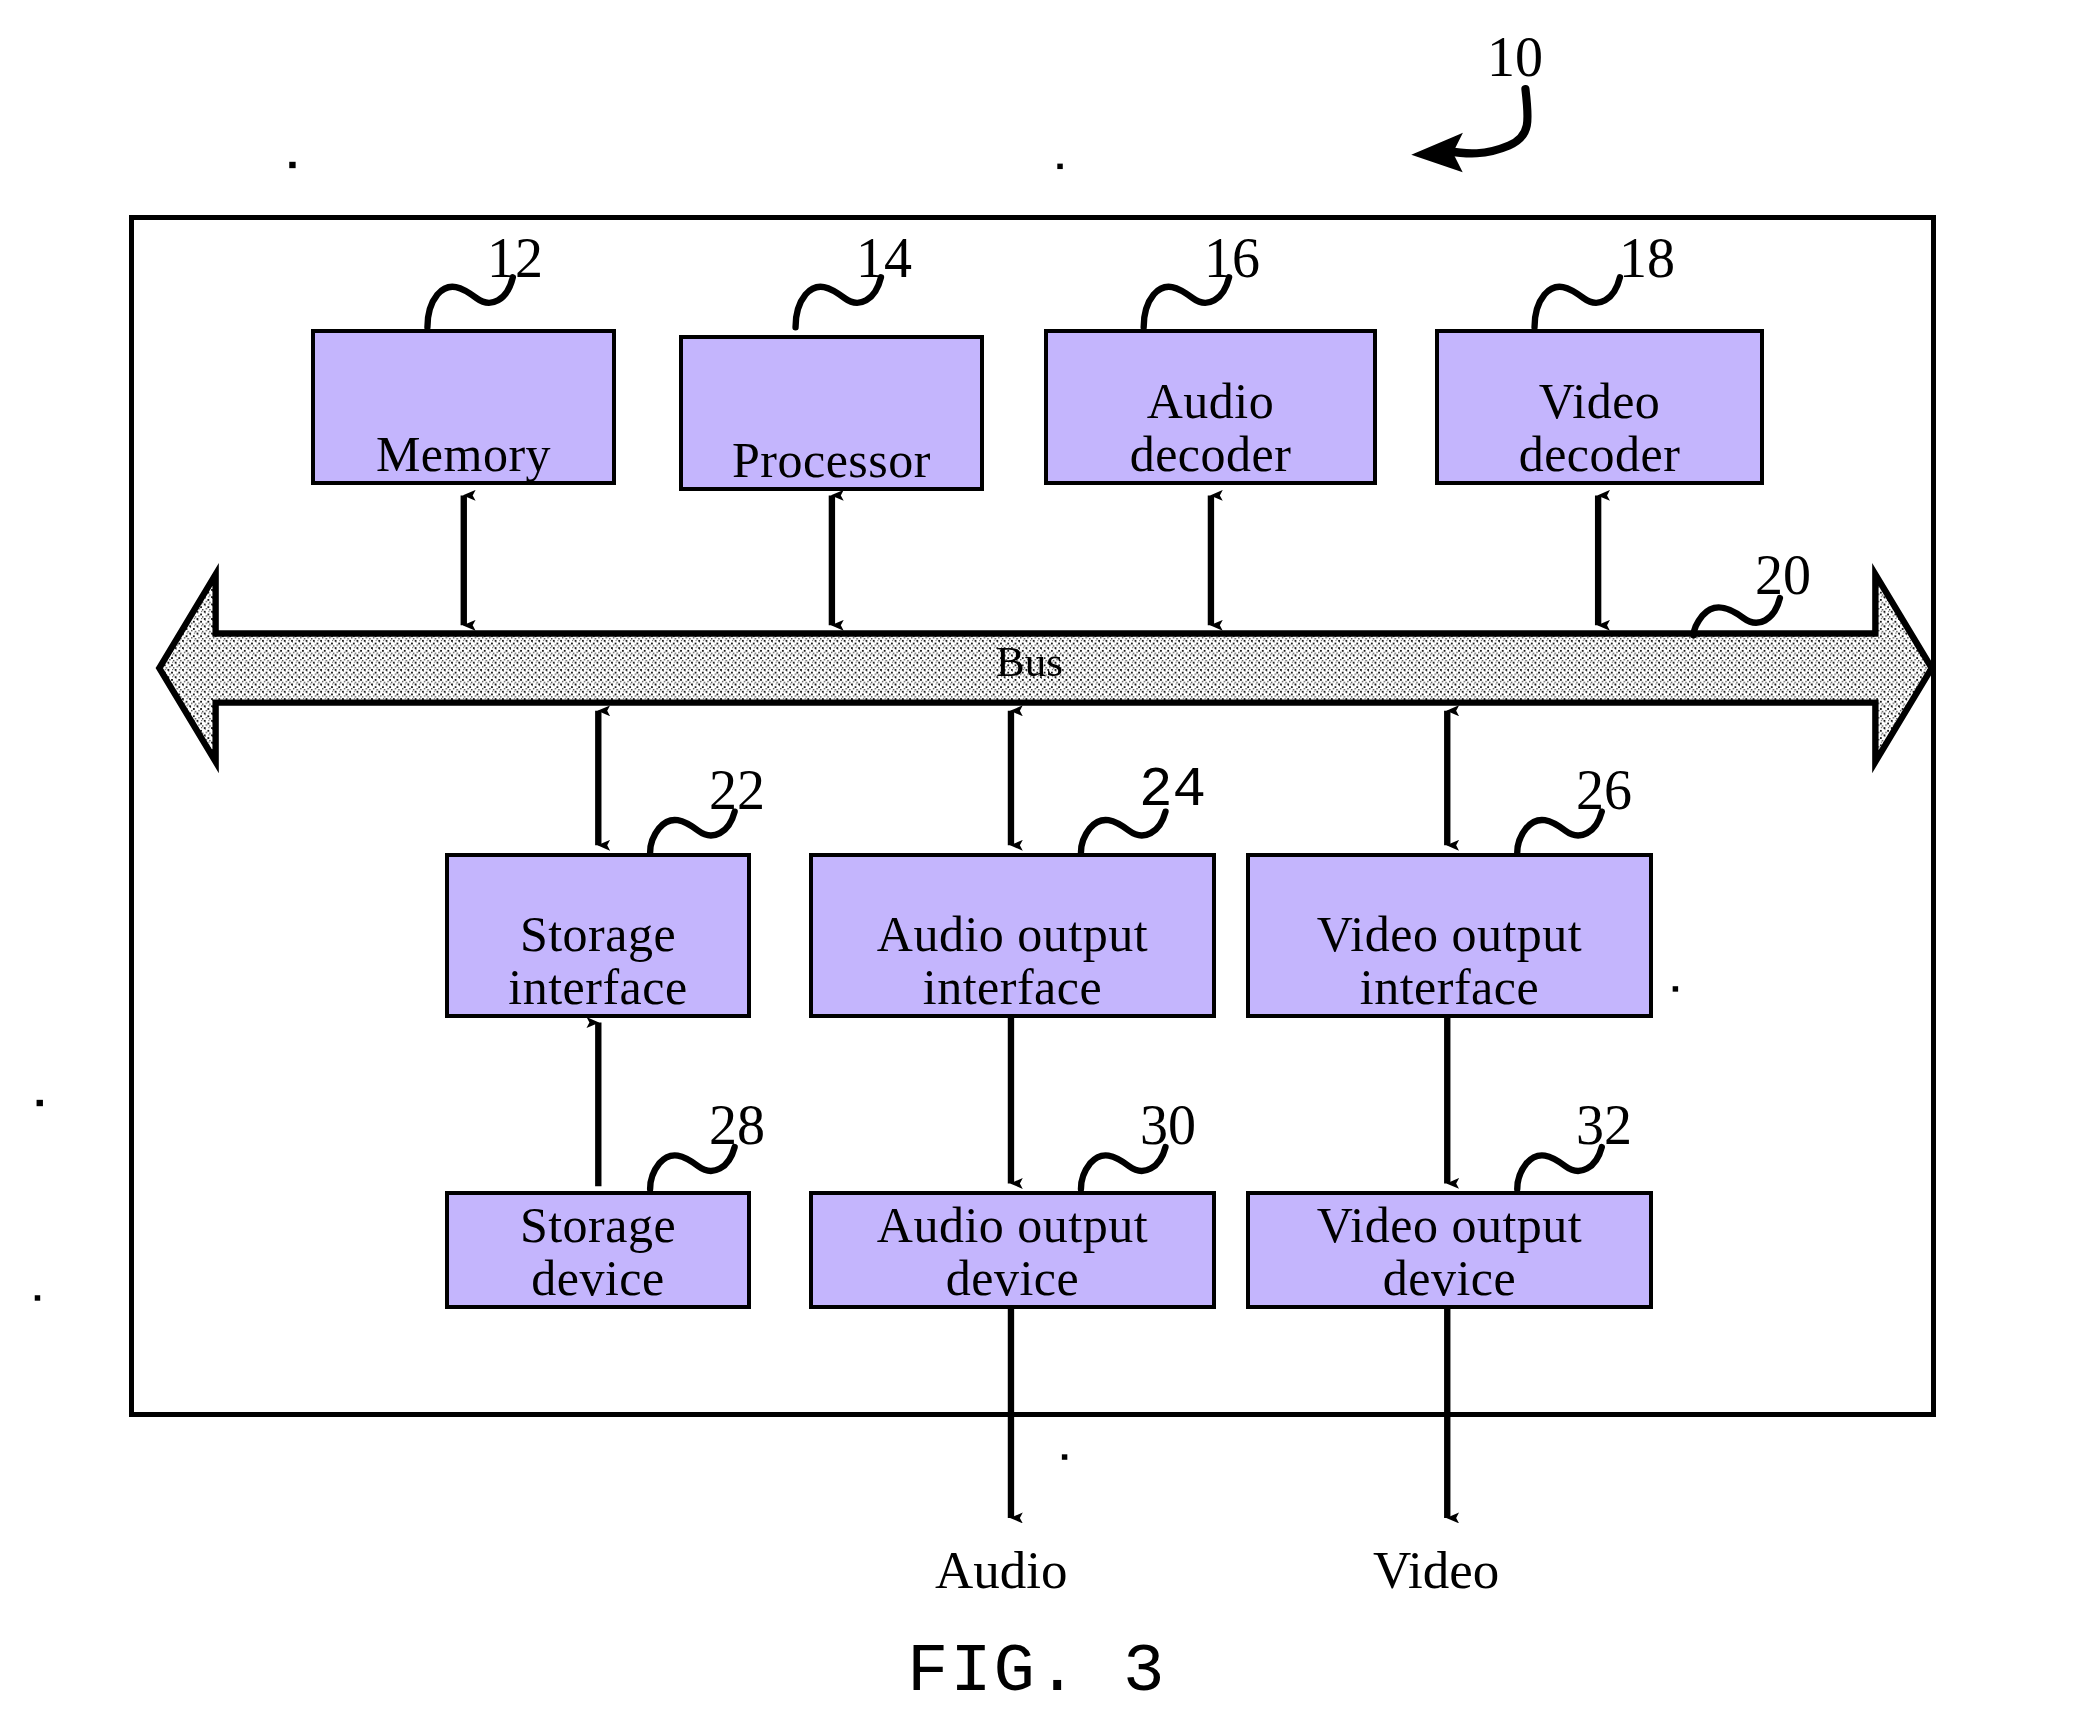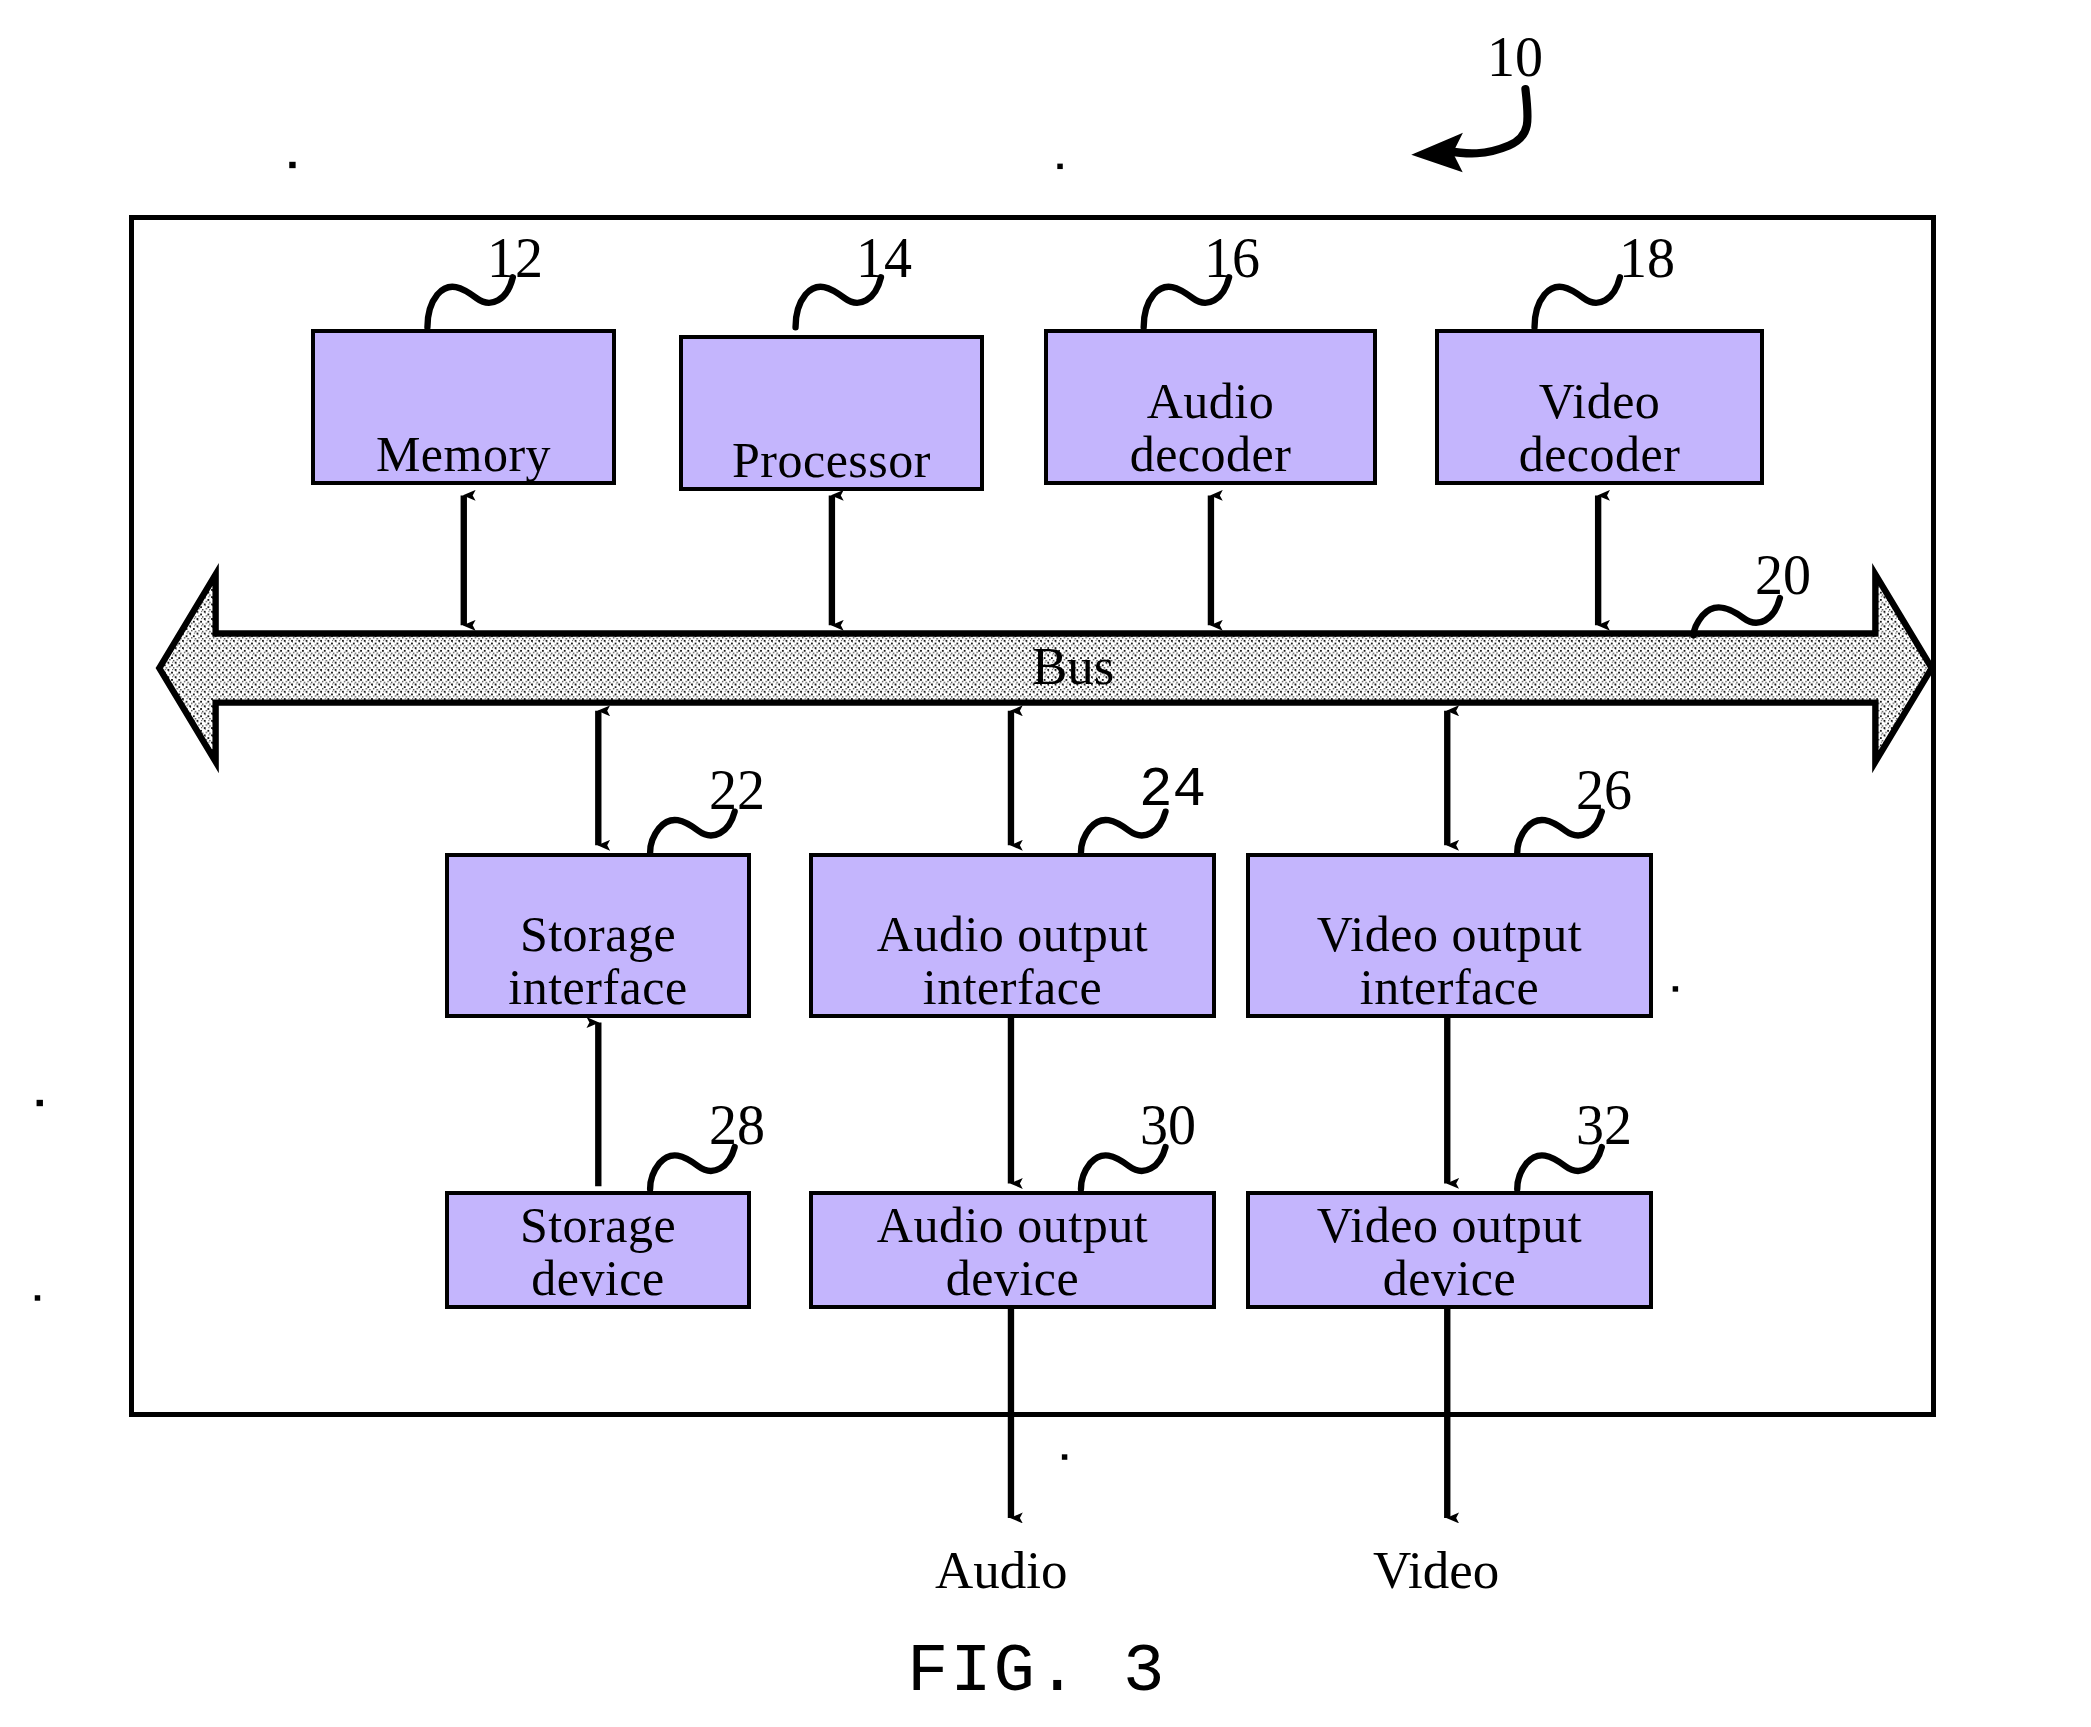--- a/index.html
+++ b/index.html
@@ -52,25 +52,24 @@
   }
   .fig-caption {
     position: absolute;
     font-size: 69px;
     line-height: 1;
     letter-spacing: 1.8px;
     white-space: nowrap;
   }
   .bus-label {
     position: absolute;
-    font-size: 53px;
+    font-size: 43px;
     line-height: 1;
     white-space: nowrap;
     z-index: 5;
-    margin-left: 36px;
   }
   .outer-frame {
     position: absolute;
     border: 5.5px solid #000;
     box-sizing: border-box;
     background: transparent;
   }
 </style>
 </head>
 <body>

